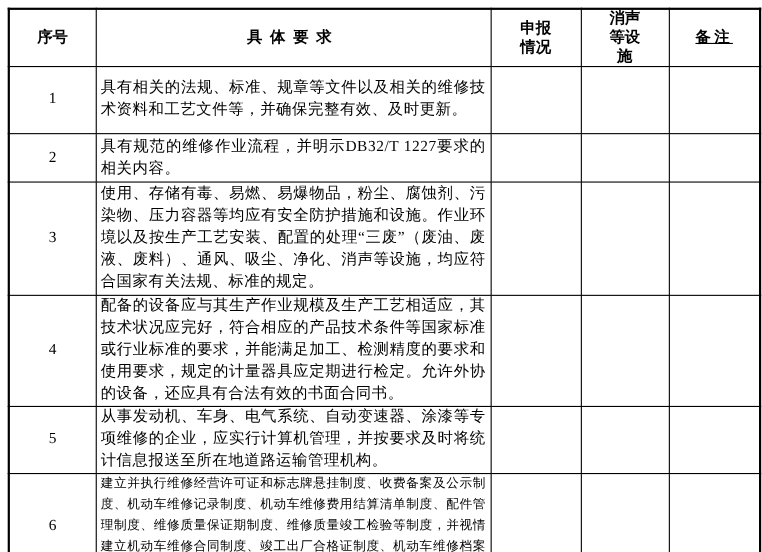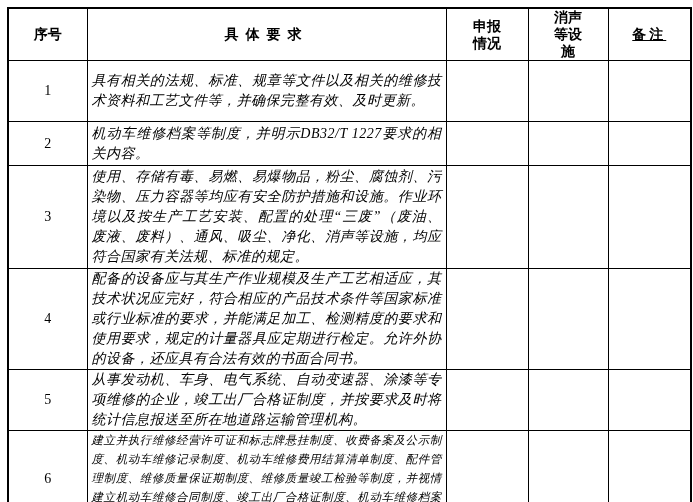--- a/index.html
+++ b/index.html
@@ -62,21 +62,20 @@
     text-align: center;
     vertical-align: middle;
     font-size: 14px;
   }
   td.req {
     font-size: 14px;
     line-height: 20px;
     letter-spacing: 0.5px;
     text-align: justify;
     vertical-align: middle;
-    font-style: italic;
   }
   tr.r6 td.req {
     font-size: 11.5px;
     line-height: 19px;
     letter-spacing: 0.2px;
   }
   td.blank { background: #ffffff; }
 </style>
 </head>
 <body>
@@ -102,21 +101,21 @@
     <tr class="r1">
       <td class="num">1</td>
       <td class="req">具有相关的法规、标准、规章等文件以及相关的维修技术资料和工艺文件等，并确保完整有效、及时更新。</td>
       <td class="blank"></td>
       <td class="blank"></td>
       <td class="blank"></td>
     </tr>
 
     <tr class="r2">
       <td class="num">2</td>
-      <td class="req">机动车维修档案等制度，并明示DB32/T 1227要求的相关内容。</td>
+      <td class="req">具有规范的维修作业流程，并明示DB32/T 1227要求的相关内容。</td>
       <td class="blank"></td>
       <td class="blank"></td>
       <td class="blank"></td>
     </tr>
 
     <tr class="r3">
       <td class="num">3</td>
       <td class="req">使用、存储有毒、易燃、易爆物品，粉尘、腐蚀剂、污染物、压力容器等均应有安全防护措施和设施。作业环境以及按生产工艺安装、配置的处理“三废”（废油、废液、废料）、通风、吸尘、净化、消声等设施，均应符合国家有关法规、标准的规定。</td>
       <td class="blank"></td>
       <td class="blank"></td>
@@ -126,21 +125,21 @@
     <tr class="r4">
       <td class="num">4</td>
       <td class="req">配备的设备应与其生产作业规模及生产工艺相适应，其技术状况应完好，符合相应的产品技术条件等国家标准或行业标准的要求，并能满足加工、检测精度的要求和使用要求，规定的计量器具应定期进行检定。允许外协的设备，还应具有合法有效的书面合同书。</td>
       <td class="blank"></td>
       <td class="blank"></td>
       <td class="blank"></td>
     </tr>
 
     <tr class="r5">
       <td class="num">5</td>
-      <td class="req">从事发动机、车身、电气系统、自动变速器、涂漆等专项维修的企业，竣工出厂合格证制度，并按要求及时将统计信息报送至所在地道路运输管理机构。</td>
+      <td class="req">从事发动机、车身、电气系统、自动变速器、涂漆等专项维修的企业，应实行计算机管理，并按要求及时将统计信息报送至所在地道路运输管理机构。</td>
       <td class="blank"></td>
       <td class="blank"></td>
       <td class="blank"></td>
     </tr>
 
     <tr class="r6">
       <td class="num">6</td>
       <td class="req">建立并执行维修经营许可证和标志牌悬挂制度、收费备案及公示制度、机动车维修记录制度、机动车维修费用结算清单制度、配件管理制度、维修质量保证期制度、维修质量竣工检验等制度，并视情建立机动车维修合同制度、竣工出厂合格证制度、机动车维修档案等制度。</td>
       <td class="blank"></td>
       <td class="blank"></td>

